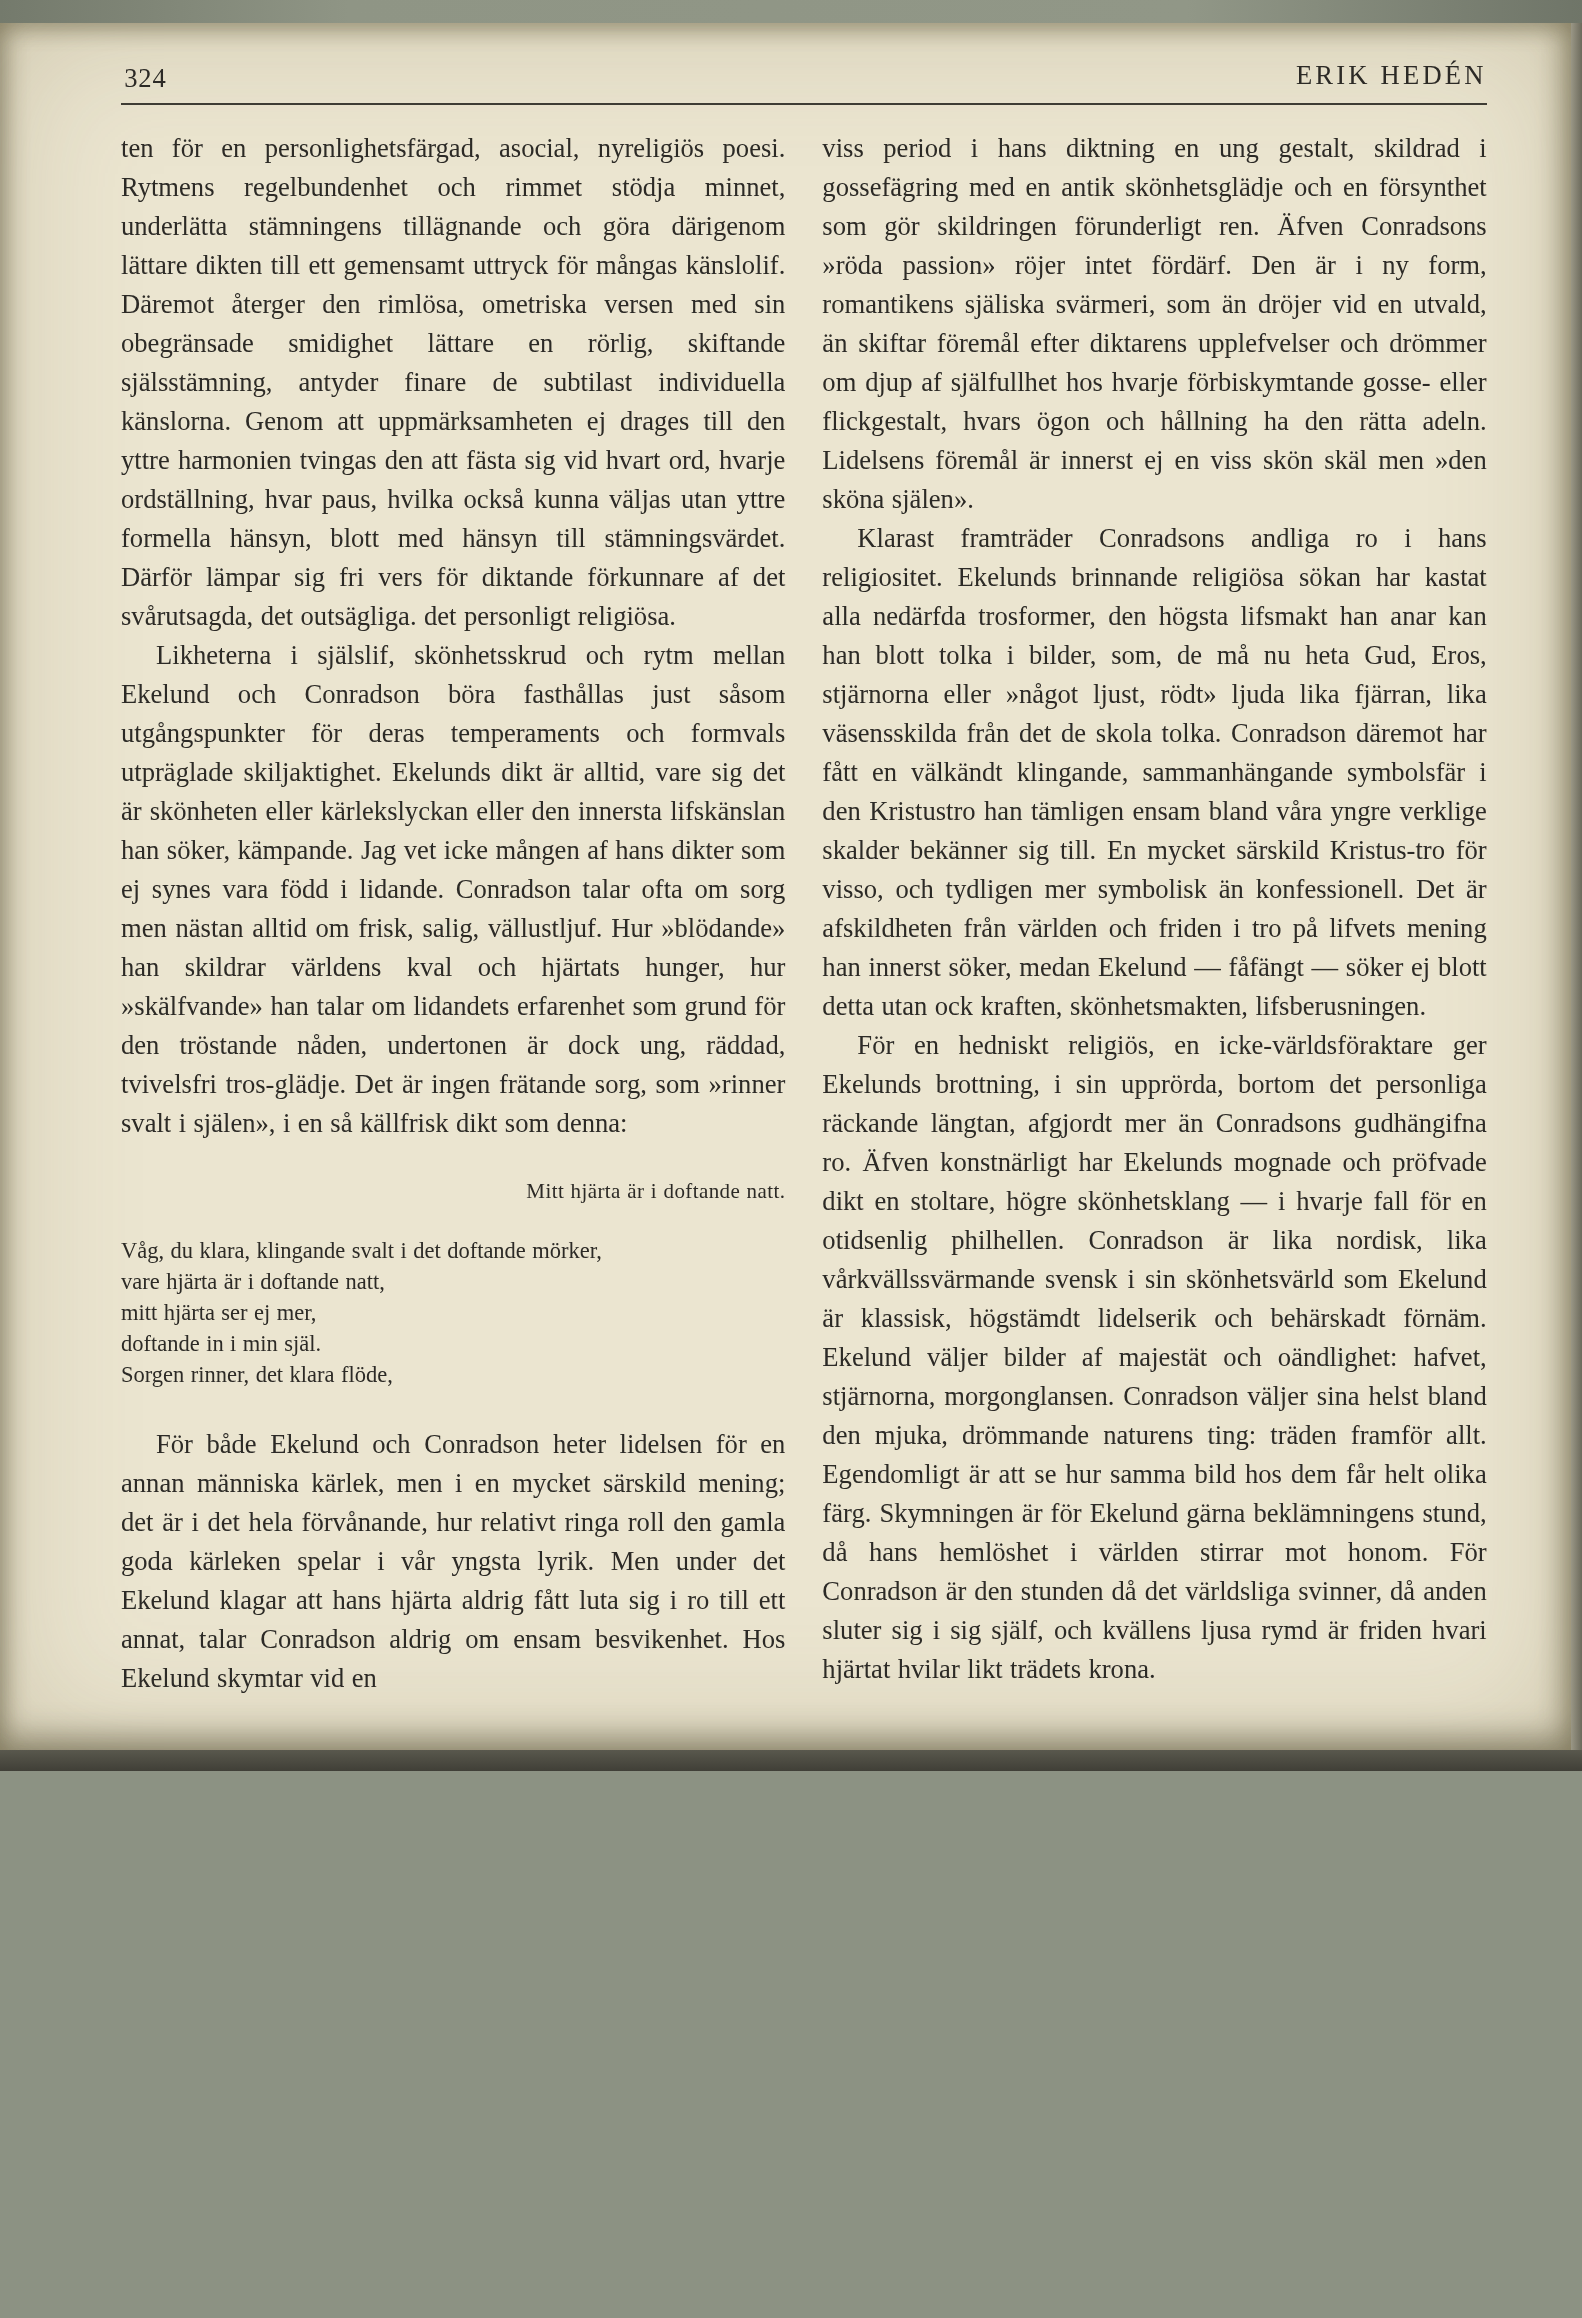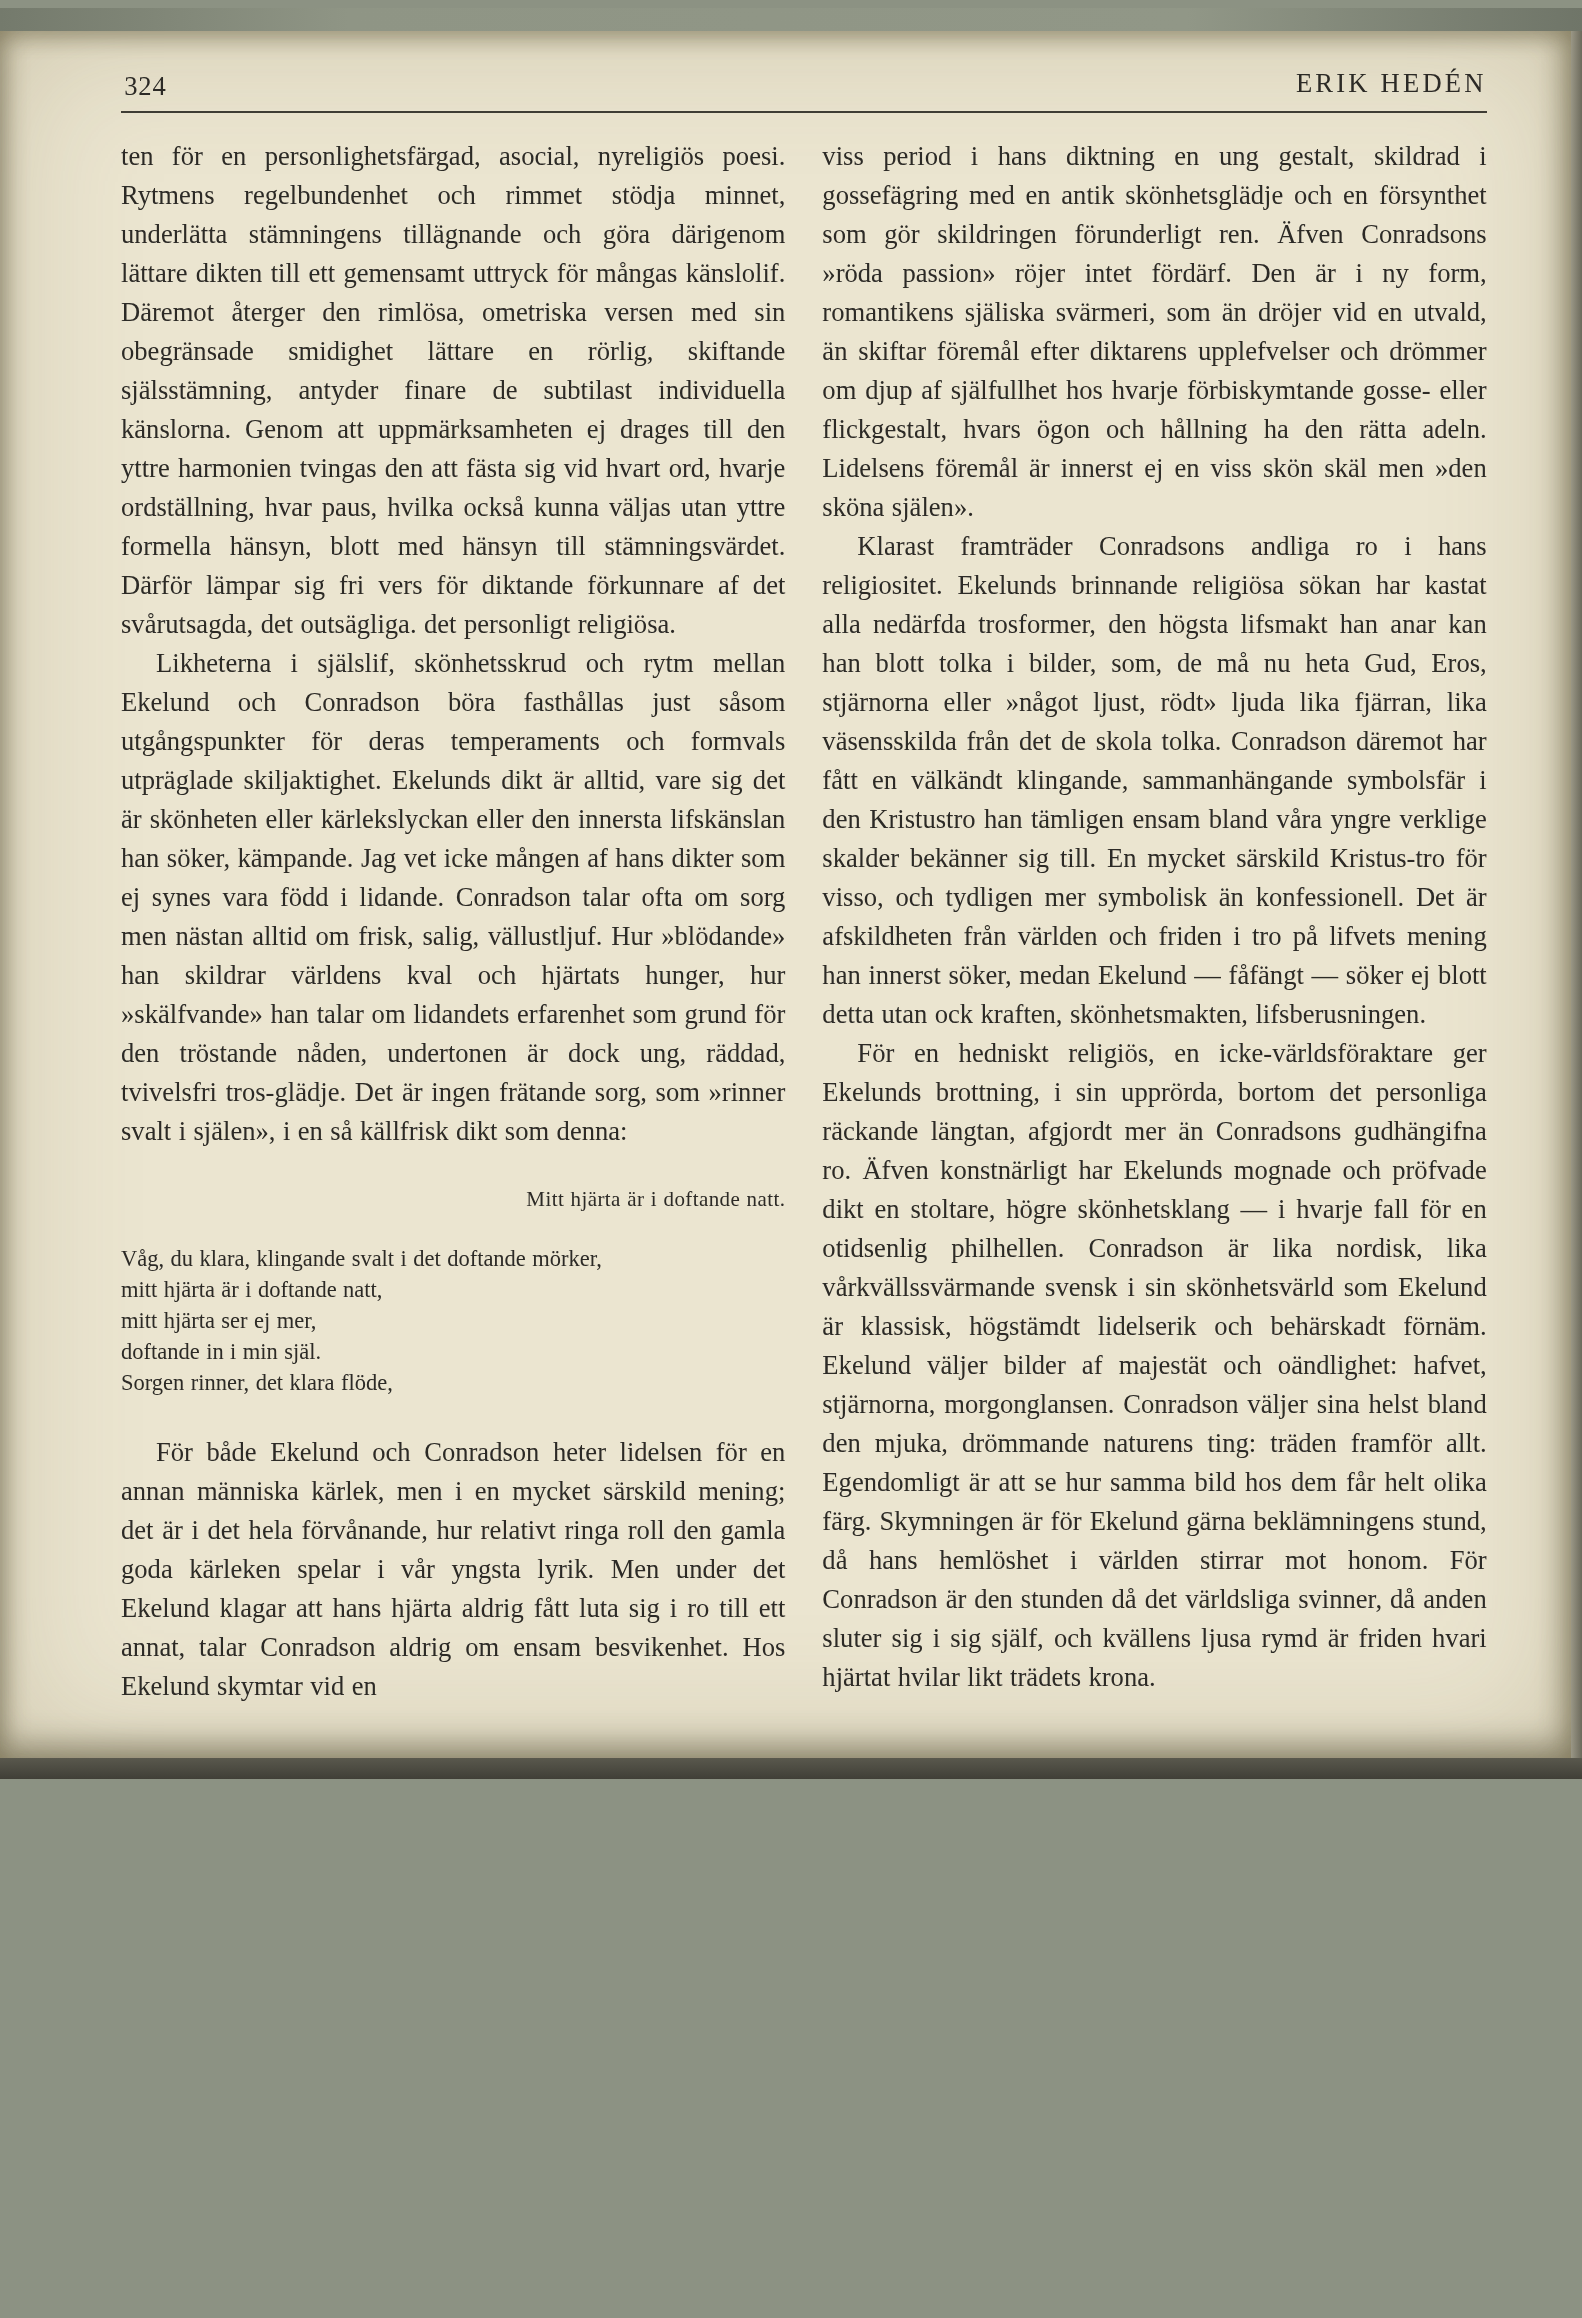--- a/index.html
+++ b/index.html
@@ -7,21 +7,20 @@
   body {
     font-family:"Liberation Serif","DejaVu Serif",serif;
     background:#8c9283;
     overflow:hidden;
   }
   .scan {
     position:relative;
     width:1582px; height:1771px;
     background:#8c9283;
     overflow:hidden;
-    margin-top:8px;
   }
   .edge-top {
     position:absolute; top:0; left:0; right:0; height:22.5px;
     background:linear-gradient(90deg,#747a6c,#8f9585 22%,#919787 75%,#6f7568);
   }
   .edge-bottom {
     position:absolute; bottom:0; left:0; right:0; height:21px;
     background:linear-gradient(180deg,#59584d,#403f37);
   }
   .edge-right {
@@ -93,21 +92,21 @@
 
     <main class="text-block">
 
       <section class="col col-left">
         <p class="para">ten för en personlighetsfärgad, asocial, nyreligiös poesi. Rytmens regelbundenhet och rimmet stödja minnet, underlätta stämningens tillägnande och göra därigenom lättare dikten till ett gemensamt uttryck för mångas känslolif. Däremot återger den rimlösa, ometriska versen med sin obegränsade smidighet lättare en rörlig, skiftande själsstämning, antyder finare de subtilast individuella känslorna. Genom att uppmärksamheten ej drages till den yttre harmonien tvingas den att fästa sig vid hvart ord, hvarje ordställning, hvar paus, hvilka också kunna väljas utan yttre formella hänsyn, blott med hänsyn till stämningsvärdet. Därför lämpar sig fri vers för diktande förkunnare af det svårutsagda, det outsägliga. det personligt religiösa.</p>
         <p class="para indent">Likheterna i själslif, skönhetsskrud och rytm mellan Ekelund och Conradson böra fasthållas just såsom utgångspunkter för deras temperaments och formvals utpräglade skiljaktighet. Ekelunds dikt är alltid, vare sig det är skönheten eller kärlekslyckan eller den innersta lifskänslan han söker, kämpande. Jag vet icke mången af hans dikter som ej synes vara född i lidande. Conradson talar ofta om sorg men nästan alltid om frisk, salig, vällustljuf. Hur »blödande» han skildrar världens kval och hjärtats hunger, hur »skälfvande» han talar om lidandets erfarenhet som grund för den tröstande nåden, undertonen är dock ung, räddad, tvivelsfri tros-glädje. Det är ingen frätande sorg, som »rinner svalt i själen», i en så källfrisk dikt som denna:</p>
 
         <h3 class="poem-title">Mitt hjärta är i doftande natt.</h3>
         <div class="poem">
           <div class="poem-line">Våg, du klara, klingande svalt i det doftande mörker,</div>
-          <div class="poem-line">mitt hjärta är i doftande natt,</div>
+          <div class="poem-line">vare hjärta är i doftande natt,</div>
           <div class="poem-line">mitt hjärta ser ej mer,</div>
           <div class="poem-line">doftande in i min själ.</div>
           <div class="poem-line">Sorgen rinner, det klara flöde,</div>
         </div>
 
         <p class="para indent">För både Ekelund och Conradson heter lidelsen för en annan människa kärlek, men i en mycket särskild mening; det är i det hela förvånande, hur relativt ringa roll den gamla goda kärleken spelar i vår yngsta lyrik. Men under det Ekelund klagar att hans hjärta aldrig fått luta sig i ro till ett annat, talar Conradson aldrig om ensam besvikenhet. Hos Ekelund skymtar vid en</p>
       </section>
 
       <section class="col col-right">
         <p class="para">viss period i hans diktning en ung gestalt, skildrad i gossefägring med en antik skönhetsglädje och en försynthet som gör skildringen förunderligt ren. Äfven Conradsons »röda passion» röjer intet fördärf. Den är i ny form, romantikens själiska svärmeri, som än dröjer vid en utvald, än skiftar föremål efter diktarens upplefvelser och drömmer om djup af själfullhet hos hvarje förbiskymtande gosse- eller flickgestalt, hvars ögon och hållning ha den rätta adeln. Lidelsens föremål är innerst ej en viss skön skäl men »den sköna själen».</p>

